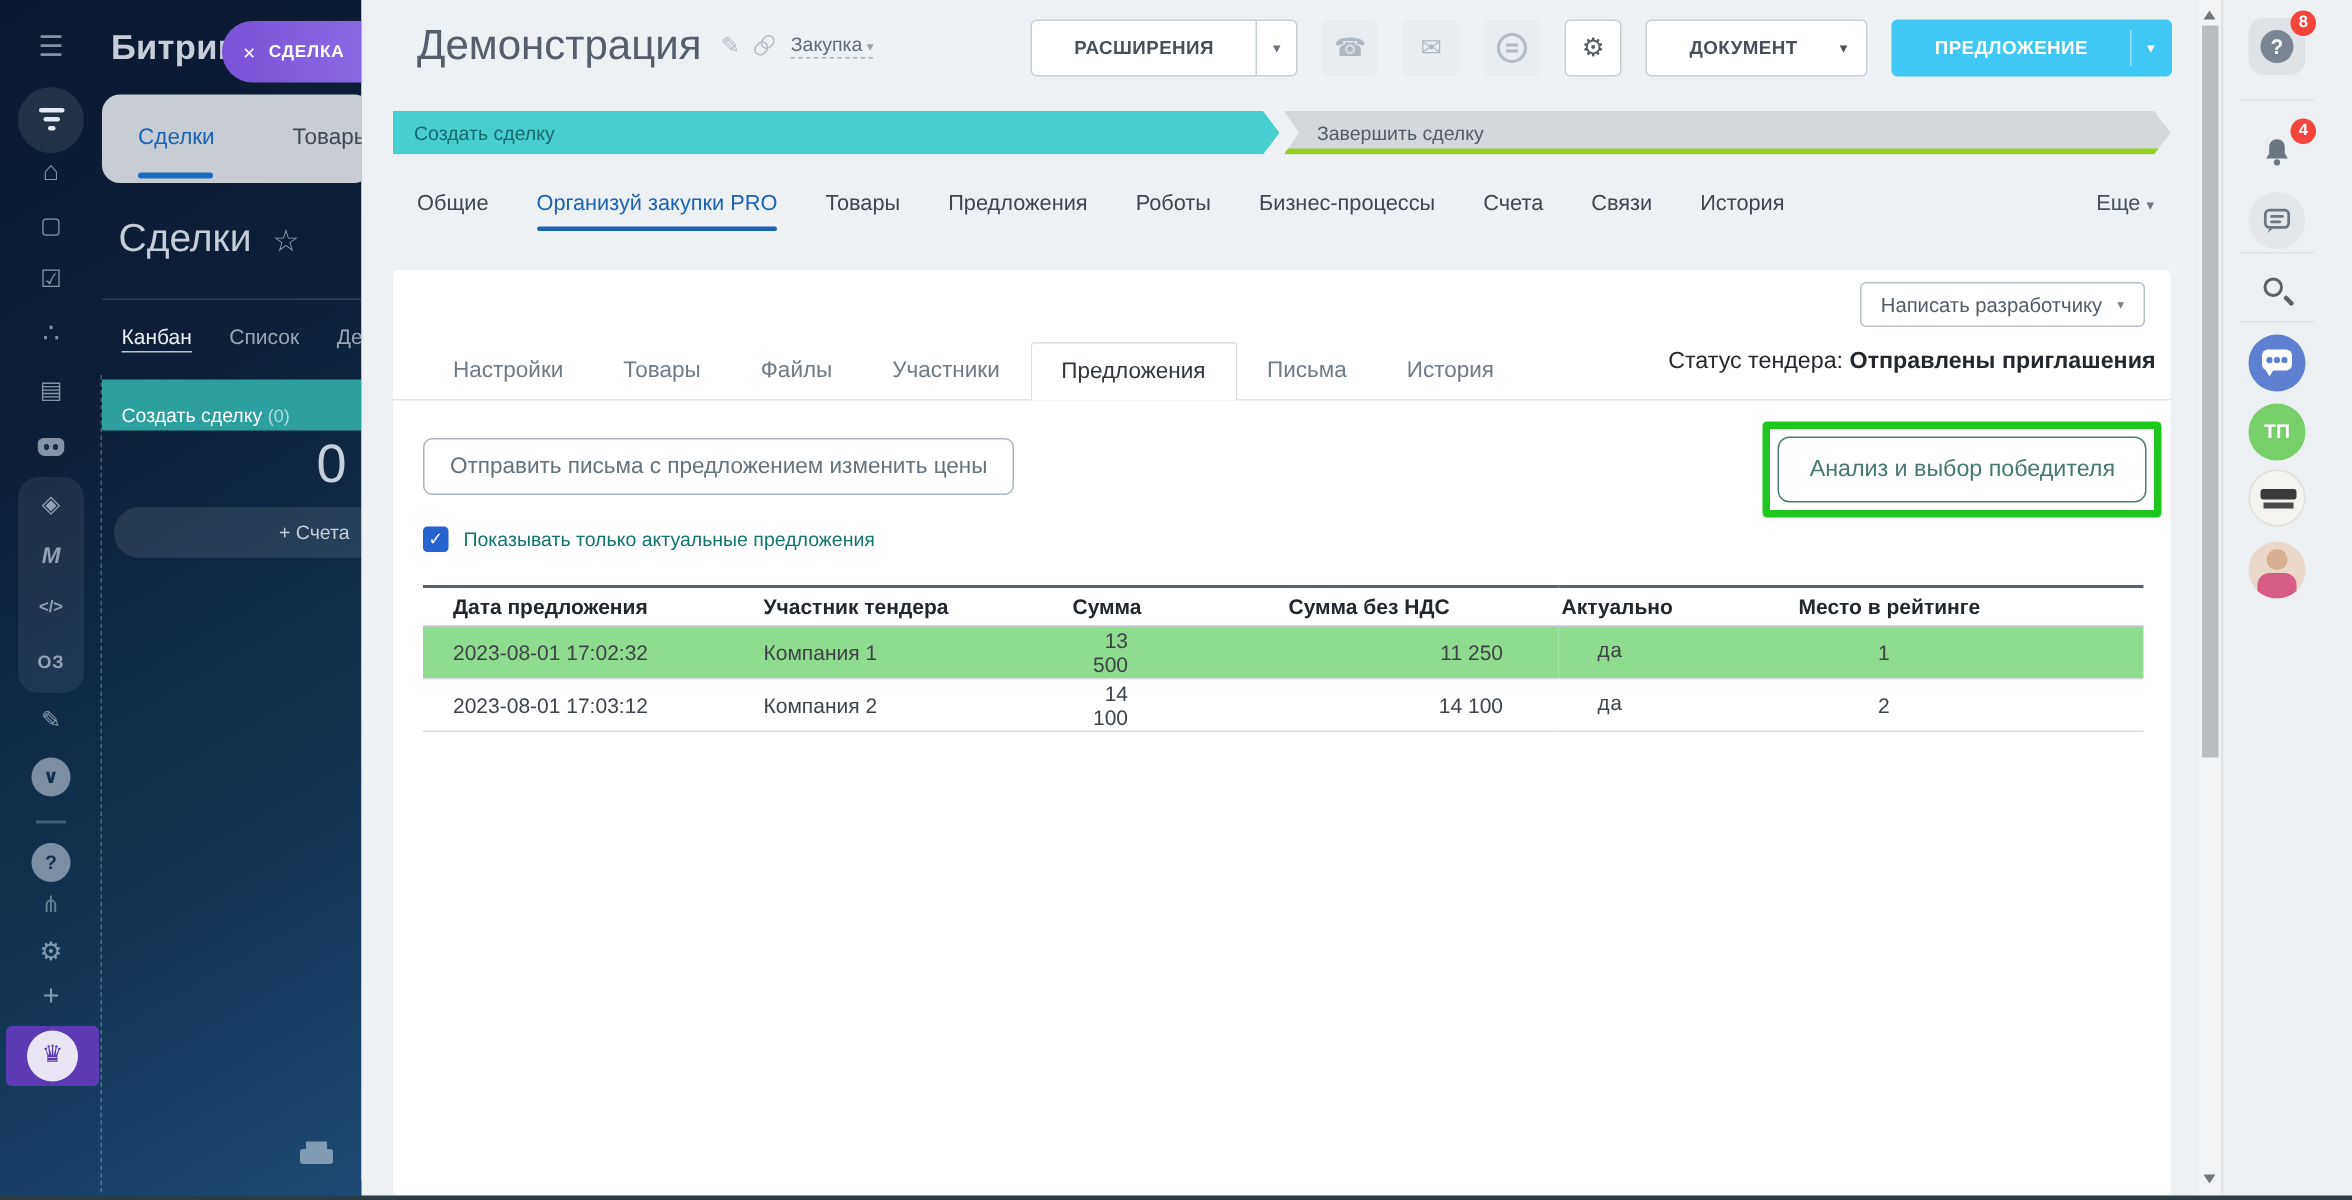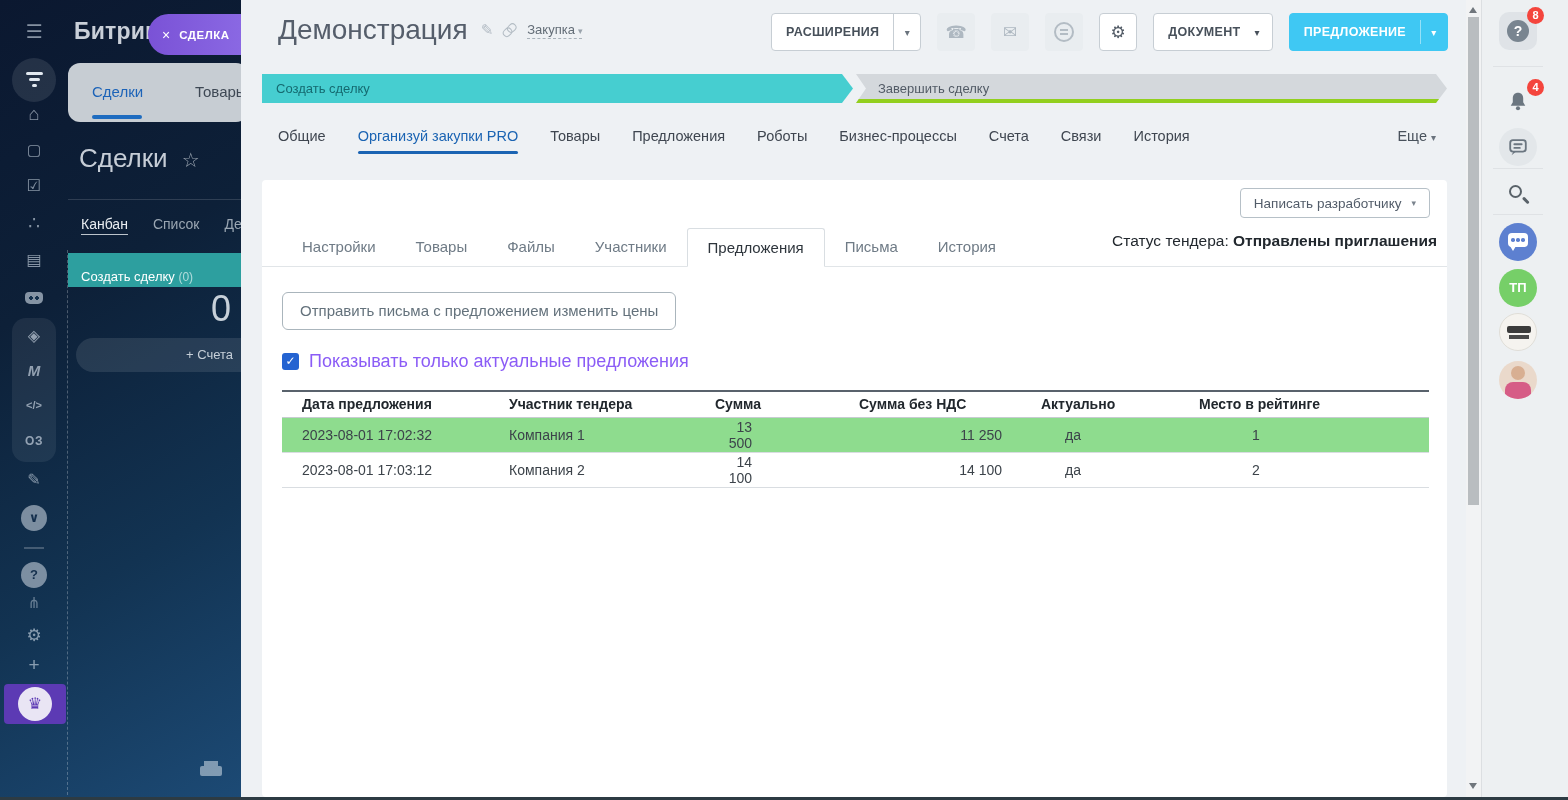--- a/index.html
+++ b/index.html
@@ -74,21 +74,21 @@
   .title-row .g-pencil{color:#b3bcc4;font-size:15px;margin-left:4px;}
   .linkicon{position:relative;width:16px;height:11px;transform:rotate(-45deg);display:inline-block;}
   .linkicon i{position:absolute;top:1px;width:10px;height:8px;border:1.5px solid #b3bcc4;border-radius:4px;}
   .linkicon i:first-child{left:0}.linkicon i:last-child{left:6px}
   .category{font-size:13px;color:#626c76;border-bottom:1px dashed #a9b2ba;padding-bottom:1px;cursor:pointer;}
   .category .g-caret{color:#9aa3ac;font-size:9px;margin-left:3px;border:none;}
 
   .top-actions{position:absolute;top:13px;right:18px;height:38px;display:flex;gap:16px;align-items:center;}
   .btn{height:38px;display:flex;align-items:center;background:#fff;border:1px solid #c7ced4;border-radius:4px;
     color:#47505a;font-size:12.5px;font-weight:bold;letter-spacing:.3px;cursor:pointer;}
-  .btn .lbl{padding:0 14px;}
+  .btn .lbl{padding:0 28px;}
   .btn .divd{width:1px;height:36px;background:#c7ced4;}
   .btn .divd.light{background:rgba(255,255,255,.45);height:24px;}
   .btn .caret-box{width:26px;text-align:center;color:#6a737d;font-size:10px;}
   .btn.icon{width:38px;justify-content:center;}
   .btn.ghost{background:#e9edf0;border-color:#e9edf0;color:#aeb8c1;font-size:17px;font-weight:normal;}
   .btn.white{color:#525b66;font-size:17px;font-weight:normal;}
   .doc-circ{position:relative;width:20px;height:20px;border:2px solid #b3bcc4;border-radius:50%;}
   .doc-circ i{position:absolute;left:4px;width:8px;height:2px;background:#b3bcc4;}
   .doc-circ i:first-child{top:5px}.doc-circ i:last-child{top:9px}
   .btn.primary{background:#3fc8f3;border-color:#3fc8f3;color:#fff;}
@@ -125,32 +125,32 @@
   .status{position:absolute;top:52px;right:10px;font-size:15.5px;color:#22282e;}
   .status b{font-weight:bold;}
   .send-btn{position:absolute;left:20px;top:112px;height:38px;line-height:36px;padding:0 17px;
     border:1px solid #aab5bc;border-radius:6px;background:#fff;color:#64727c;font-size:15px;cursor:pointer;}
   .green-wrap{position:absolute;top:101px;right:6px;border:5px solid #1ec61e;border-radius:3px;padding:5px;background:#fff;}
   .analyze-btn{height:44px;line-height:42px;padding:0 20px;border:1px solid #4d7d75;border-radius:8px;
     background:#fff;color:#477870;font-size:15.5px;cursor:pointer;}
   .chk-row{position:absolute;left:20px;top:171px;display:flex;align-items:center;gap:10px;cursor:pointer;}
   .chk{width:17px;height:17px;background:#2463d1;border-radius:3px;color:#fff;font-size:12px;
     text-align:center;line-height:17px;display:inline-block;}
-  .chk-label{font-size:18px;color:#8b5cf6;}
+  .chk-label{font-size:13px;color:#0f766e;}
 
   table.offers{position:absolute;left:20px;top:210px;width:1147px;border-collapse:collapse;table-layout:fixed;
     font-size:14px;color:#3c434a;}
   table.offers th{height:26px;font-weight:bold;color:#21272d;text-align:left;
     border-top:2px solid #59626c;border-bottom:1px solid #c7ccd1;}
   table.offers td{height:29px;border-bottom:1px solid #d9dde1;}
   tr.hl td{background:#8edc8e;}
   .c1{padding-left:20px;} .c2{padding-left:5px;}
   th.c3,td.c3{text-align:right;padding-right:52px;}
   th.c4{padding-left:55px;} td.c4{text-align:right;padding-right:37px;}
-  th.c5{padding-left:2px;} td.c5{padding-left:26px;}
+  th.c5{padding-left:2px;} td.c5{padding-left:26px;font-family:Liberation Mono, monospace;}
   th.c6{padding-left:5px;} td.c6{padding-left:58px;}
 
   
   #scrollbar{position:absolute;left:1466px;top:0;width:15px;height:797px;background:#f2f3f4;}
   .sb-up,.sb-down{position:absolute;left:3px;width:0;height:0;border-left:4.5px solid transparent;border-right:4.5px solid transparent;}
   .sb-up{top:7px;border-bottom:6px solid #70767c;}
   .sb-down{bottom:8px;border-top:6px solid #70767c;}
   .sb-thumb{position:absolute;top:17px;left:2px;width:11px;height:488px;background:#b9bdc0;}
 
   
@@ -334,20 +334,23 @@
         <span class="itab">Письма</span>
         <span class="itab">История</span>
       </div>
 
       <div class="status">
         <span>Статус тендера:</span> <b>Отправлены приглашения</b>
       </div>
 
       <div class="send-btn">Отправить письма с предложением изменить цены</div>
 
+      <div class="green-wrap">
+        <div class="analyze-btn">Анализ и выбор победителя</div>
+      </div>
 
       <label class="chk-row">
         <span class="chk g-check"></span>
         <span class="chk-label">Показывать только актуальные предложения</span>
       </label>
 
       <table class="offers">
         <colgroup>
           <col style="width:222px">
             <col style="width:210px">

